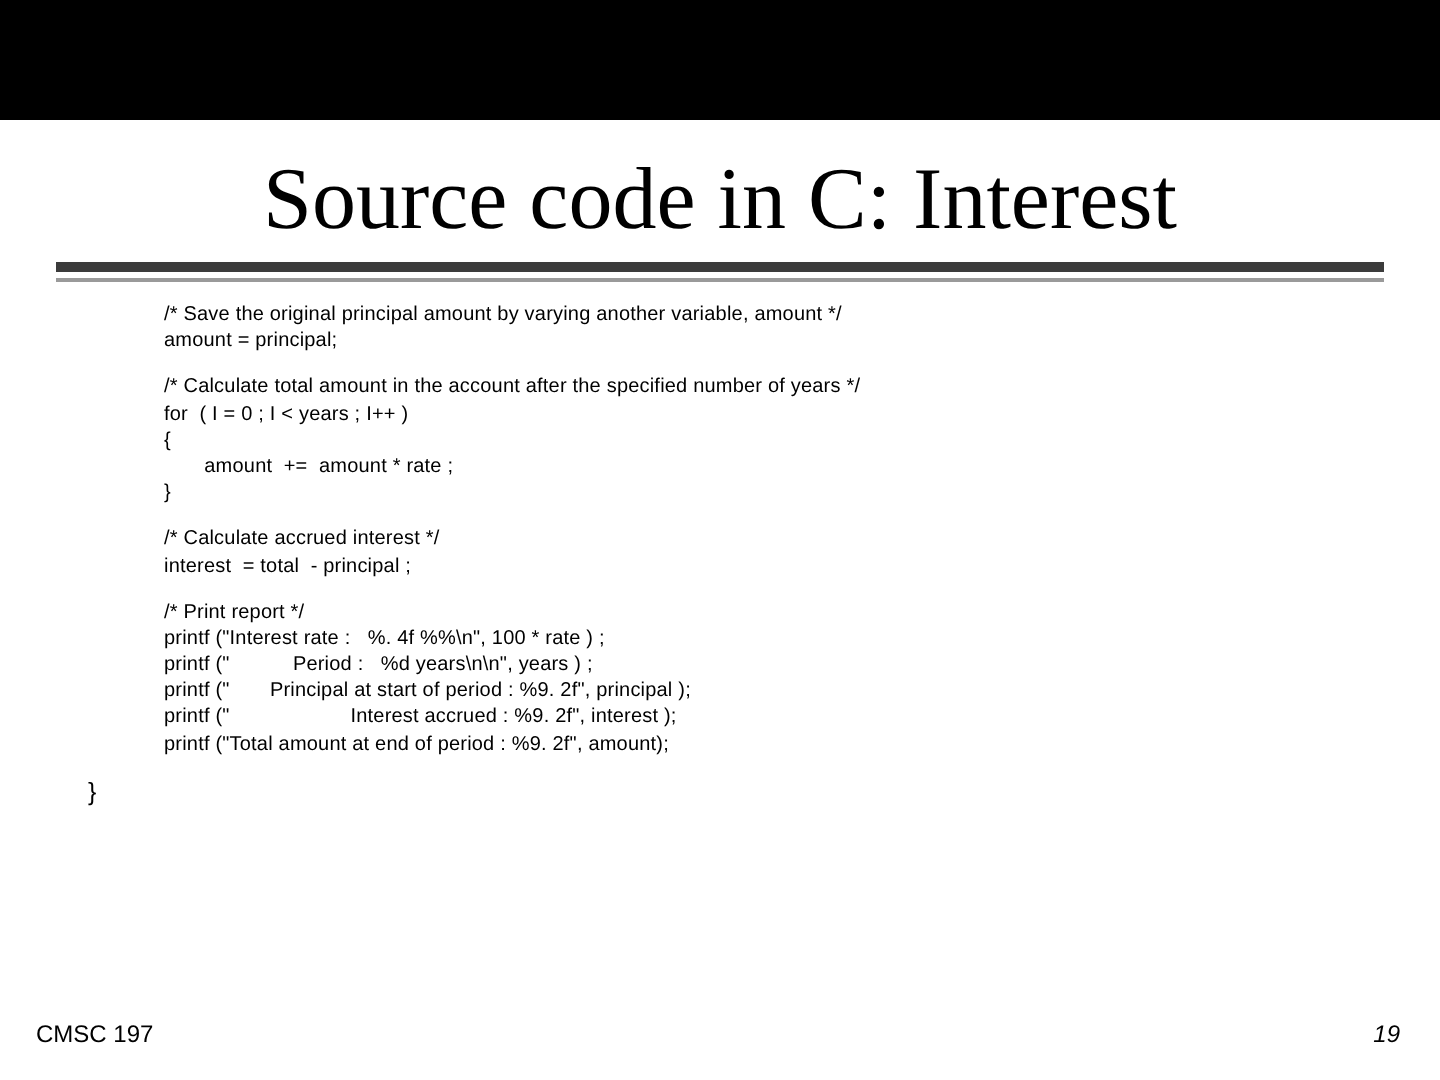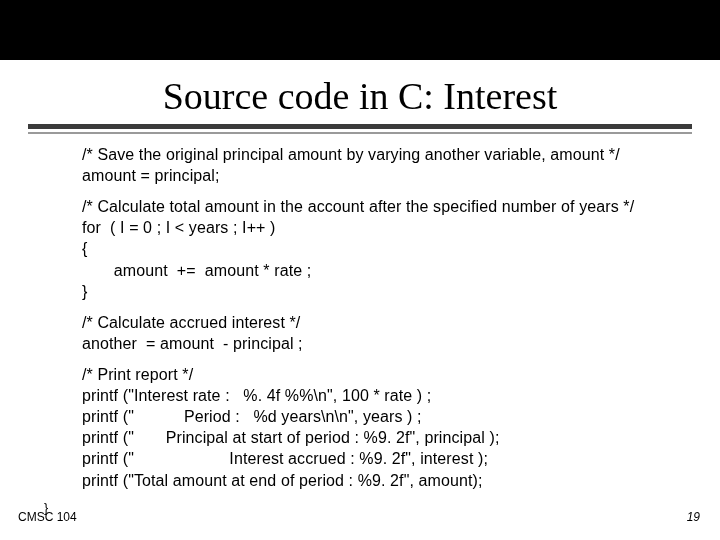--- a/index.html
+++ b/index.html
@@ -14,42 +14,42 @@
     position: relative;
   }
   .topbar {
     width: 100%;
     height: 60px;
     background: #000;
   }
   h1.title {
     margin: 14px 0 6px 0;
     text-align: center;
-    font-size: 38px;
+    font-size: 44px;
     font-weight: 400;
     font-family: "Times New Roman", Times, serif;
   }
   .rule-wrap {
     margin: 0 28px 10px 28px;
   }
   .rule-dark {
     height: 5px;
     background: #3b3b3b;
   }
   .rule-gap {
     height: 3px;
     background: #fff;
   }
   .rule-light {
     height: 2px;
     background: #9a9a9a;
   }
   .code {
     margin: 0 0 0 82px;
-    font-size: 16px;
+    font-size: 10px;
     line-height: 1.32;
     font-family: Arial, Helvetica, sans-serif;
     letter-spacing: 0.1px;
   }
   .code .block {
     margin-bottom: 10px;
     white-space: pre;
   }
   .closebrace {
     margin-left: 44px;
@@ -84,25 +84,25 @@
 
 <div class="code">
   <div class="block">/* Save the original principal amount by varying another variable, amount */
 amount = principal;</div>
   <div class="block">/* Calculate total amount in the account after the specified number of years */
 for  ( I = 0 ; I &lt; years ; I++ )
 {
        amount  +=  amount * rate ;
 }</div>
   <div class="block">/* Calculate accrued interest */
-another  = amount  - principal ;</div>
+interest  = total  - principal ;</div>
   <div class="block">/* Print report */
 printf ("Interest rate :   %. 4f %%\n", 100 * rate ) ;
 printf ("           Period :   %d years\n\n", years ) ;
 printf ("       Principal at start of period : %9. 2f", principal );
 printf ("                     Interest accrued : %9. 2f", interest );
 printf ("Total amount at end of period : %9. 2f", amount);</div>
 </div>
 
 <div class="closebrace">}</div>
 
-<div class="footer-left">CMSC 104</div>
+<div class="footer-left">CMSC 197</div>
 <div class="footer-right">19</div>
 
 </body></html>

